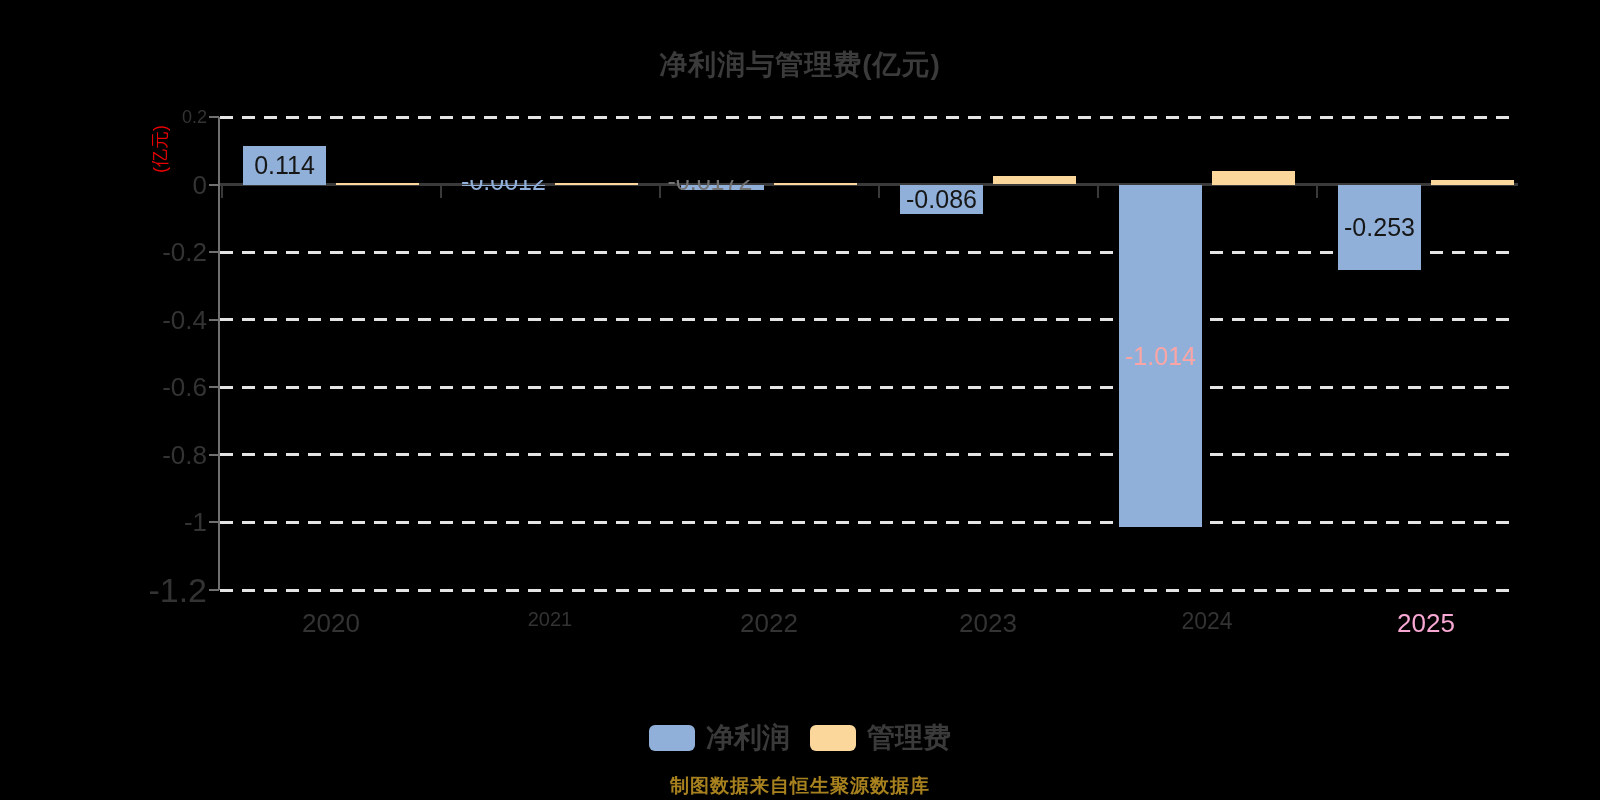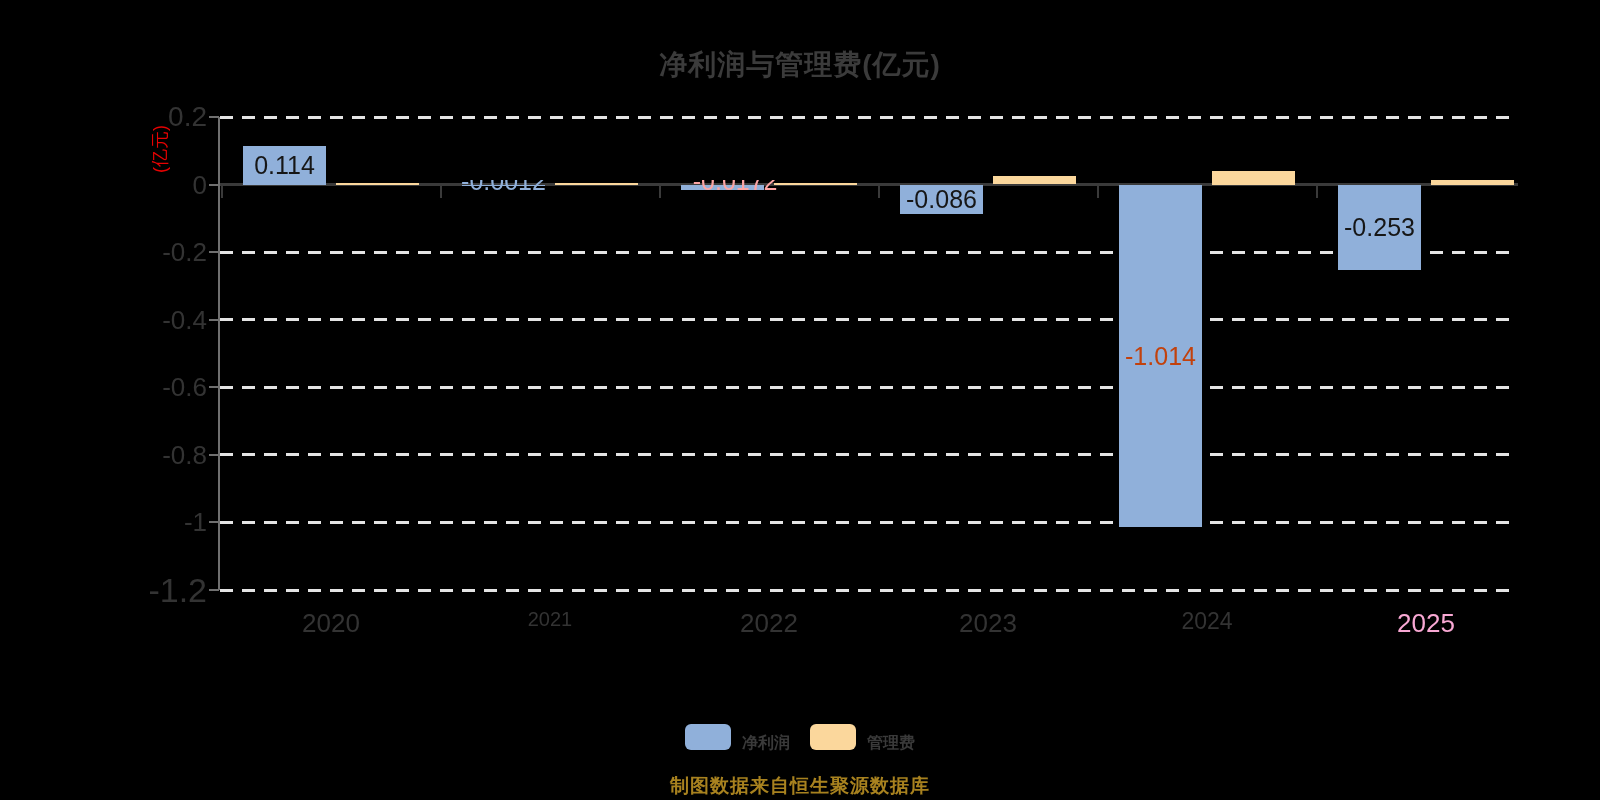--- a/index.html
+++ b/index.html
@@ -18,21 +18,21 @@
   #y-axis-title span{
     transform:rotate(-90deg);white-space:nowrap;font-size:18px;color:#e60202;
   }
   #plot-root{position:absolute;inset:0;}
   #legend{
     position:absolute;top:719px;left:0;right:0;
     display:flex;justify-content:center;align-items:center;gap:20px;
   }
   .legend-item{display:flex;align-items:center;gap:11px;}
   .swatch{display:inline-block;width:46px;height:26px;border-radius:6px;}
-  .legend-label{font-size:16px;font-weight:bold;color:#3a3a3a;margin-top:14px;}
+  .legend-label{font-size:28px;font-weight:bold;color:#3a3a3a;}
   #source-note{
     position:absolute;top:773px;left:0;right:0;text-align:center;
     font-size:19px;font-weight:bold;color:#a8821f;letter-spacing:1px;
   }
 </style>
 </head>
 <body>
 
 <div id="screen">
 
@@ -46,21 +46,21 @@
       <div style="position: absolute; left: 220px; width: 1298px; top: 115.5px; height: 3px; background: repeating-linear-gradient(to right, rgb(228, 228, 228) 0px, rgb(228, 228, 228) 13px, transparent 13px, transparent 22px);"></div>
       <div style="position: absolute; left: 220px; width: 1298px; top: 250.6px; height: 3px; background: repeating-linear-gradient(to right, rgb(228, 228, 228) 0px, rgb(228, 228, 228) 13px, transparent 13px, transparent 22px);"></div>
       <div style="position: absolute; left: 220px; width: 1298px; top: 318.2px; height: 3px; background: repeating-linear-gradient(to right, rgb(228, 228, 228) 0px, rgb(228, 228, 228) 13px, transparent 13px, transparent 22px);"></div>
       <div style="position: absolute; left: 220px; width: 1298px; top: 385.8px; height: 3px; background: repeating-linear-gradient(to right, rgb(228, 228, 228) 0px, rgb(228, 228, 228) 13px, transparent 13px, transparent 22px);"></div>
       <div style="position: absolute; left: 220px; width: 1298px; top: 453.4px; height: 3px; background: repeating-linear-gradient(to right, rgb(228, 228, 228) 0px, rgb(228, 228, 228) 13px, transparent 13px, transparent 22px);"></div>
       <div style="position: absolute; left: 220px; width: 1298px; top: 520.9px; height: 3px; background: repeating-linear-gradient(to right, rgb(228, 228, 228) 0px, rgb(228, 228, 228) 13px, transparent 13px, transparent 22px);"></div>
       <div style="position: absolute; left: 220px; width: 1298px; top: 588.5px; height: 3px; background: repeating-linear-gradient(to right, rgb(228, 228, 228) 0px, rgb(228, 228, 228) 13px, transparent 13px, transparent 22px);"></div>
       <div style="position: absolute; left: 220px; width: 1298px; top: 183.1px; height: 3px; background: rgb(58, 58, 58);"></div>
       <div style="position: absolute; left: 218px; top: 117px; width: 2px; height: 473px; background: rgb(112, 112, 112);"></div>
       <div style="position: absolute; left: 209px; top: 116px; width: 10px; height: 2px; background: rgb(112, 112, 112);"></div>
-      <div style="position: absolute; left: 117px; width: 90px; top: 102px; height: 30px; line-height: 30px; text-align: right; font-size: 28px; color: rgb(51, 51, 51);">0.2</div>
+      <div style="position: absolute; left: 117px; width: 90px; top: 102px; height: 30px; line-height: 30px; text-align: right; font-size: 18px; color: rgb(51, 51, 51);">0.2</div>
       <div style="position: absolute; left: 209px; top: 183.6px; width: 10px; height: 2px; background: rgb(112, 112, 112);"></div>
       <div style="position: absolute; left: 117px; width: 90px; top: 169.6px; height: 30px; line-height: 30px; text-align: right; font-size: 26px; color: rgb(51, 51, 51);">0</div>
       <div style="position: absolute; left: 209px; top: 251.1px; width: 10px; height: 2px; background: rgb(112, 112, 112);"></div>
       <div style="position: absolute; left: 117px; width: 90px; top: 237.1px; height: 30px; line-height: 30px; text-align: right; font-size: 26px; color: rgb(51, 51, 51);">-0.2</div>
       <div style="position: absolute; left: 209px; top: 318.7px; width: 10px; height: 2px; background: rgb(112, 112, 112);"></div>
       <div style="position: absolute; left: 117px; width: 90px; top: 304.7px; height: 30px; line-height: 30px; text-align: right; font-size: 26px; color: rgb(51, 51, 51);">-0.4</div>
       <div style="position: absolute; left: 209px; top: 386.3px; width: 10px; height: 2px; background: rgb(112, 112, 112);"></div>
       <div style="position: absolute; left: 117px; width: 90px; top: 372.3px; height: 30px; line-height: 30px; text-align: right; font-size: 26px; color: rgb(51, 51, 51);">-0.6</div>
       <div style="position: absolute; left: 209px; top: 453.9px; width: 10px; height: 2px; background: rgb(112, 112, 112);"></div>
       <div style="position: absolute; left: 117px; width: 90px; top: 439.9px; height: 30px; line-height: 30px; text-align: right; font-size: 26px; color: rgb(51, 51, 51);">-0.8</div>
@@ -90,24 +90,24 @@
       <div style="position: absolute; left: 555px; width: 83px; top: 182.9px; height: 1.7px; background: rgb(251, 215, 156);"></div>
       <div style="position: absolute; left: 774px; width: 83px; top: 182.5px; height: 2px; background: rgb(251, 215, 156);"></div>
       <div style="position: absolute; left: 993px; width: 83px; top: 176.1px; height: 8.4px; background: rgb(251, 215, 156);"></div>
       <div style="position: absolute; left: 1212px; width: 83px; top: 170.7px; height: 13.9px; background: rgb(251, 215, 156);"></div>
       <div style="position: absolute; left: 1431px; width: 83px; top: 179.5px; height: 5.1px; background: rgb(251, 215, 156);"></div>
       <div style="position: absolute; left: 224.5px; width: 120px; top: 150.3px; height: 30px; line-height: 30px; text-align: center; font-size: 25px; color: rgb(22, 22, 22);">0.114</div>
       <div style="position: absolute; left: 448.5px; width: 110px; top: 180.1px; height: 15px; overflow: hidden;">
         <span style="display: block; text-align: center; font-size: 25px; line-height: 26px; color: rgb(144, 176, 218); transform: translateY(-12px);">-0.0012</span>
       </div>
       <div style="position: absolute; left: 667.5px; width: 110px; top: 180.1px; height: 15px; overflow: hidden;">
-        <span style="display: block; text-align: right; font-size: 25px; line-height: 26px; color: #fca5a5; transform: translateY(-12px);">-0.0172</span>
+        <span style="display: block; text-align: left; font-size: 25px; line-height: 26px; color: #737373; transform: translateY(-12px);">-0.0172</span>
       </div>
       <div style="position: absolute; left: 881.5px; width: 120px; top: 184.1px; height: 30px; line-height: 30px; text-align: center; font-size: 25px; color: rgb(22, 22, 22);">-0.086</div>
-      <div style="position: absolute; left: 1100.5px; width: 120px; top: 340.9px; height: 30px; line-height: 30px; text-align: center; font-size: 25px; color: #c2410c;">-1.014</div>
+      <div style="position: absolute; left: 1100.5px; width: 120px; top: 340.9px; height: 30px; line-height: 30px; text-align: center; font-size: 25px; color: #fca5a5;">-1.014</div>
       <div style="position: absolute; left: 1319.5px; width: 120px; top: 212.3px; height: 30px; line-height: 30px; text-align: center; font-size: 25px; color: rgb(22, 22, 22);">-0.253</div>
     </div>
 
   <div id="legend">
     <div class="legend-item">
       <span class="swatch" style="background: rgb(144, 176, 218);"></span>
       <span class="legend-label">净利润</span>
     </div>
     <div class="legend-item">
       <span class="swatch" style="background: rgb(251, 215, 156);"></span>

